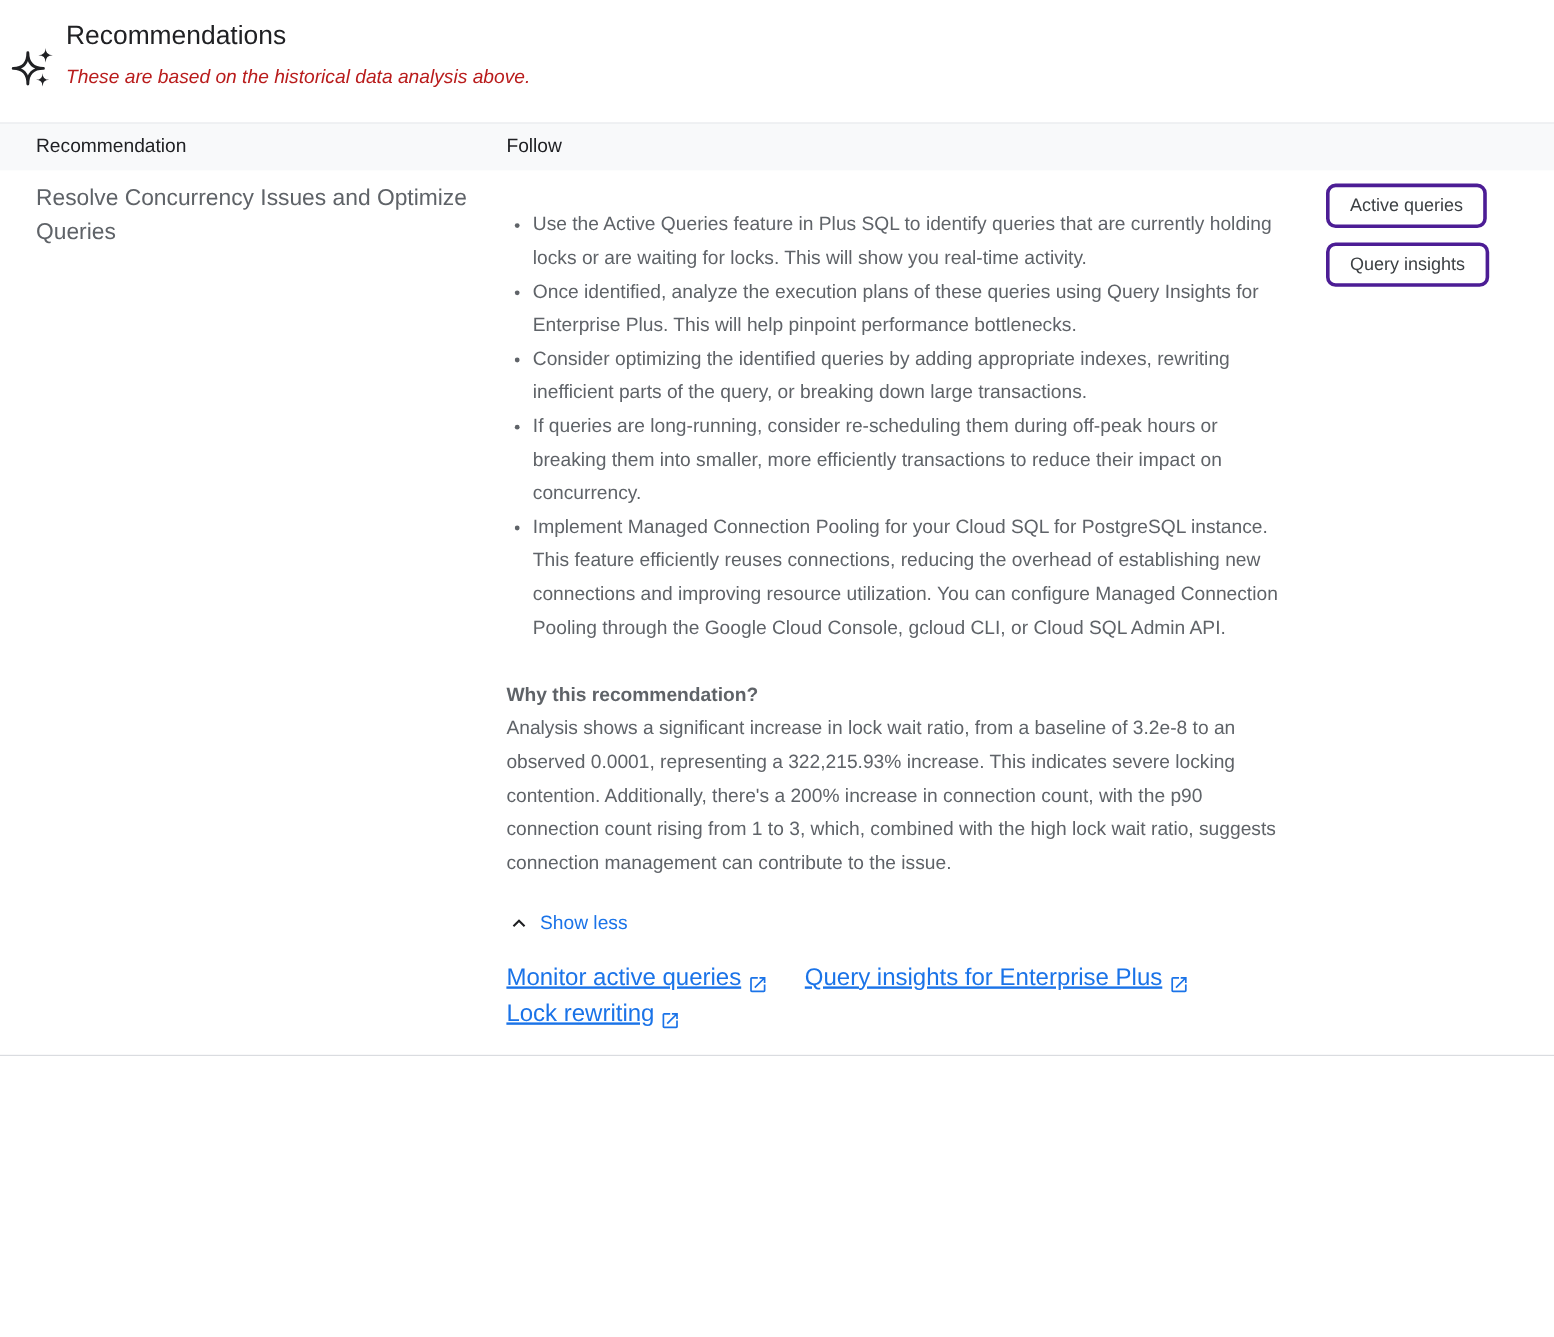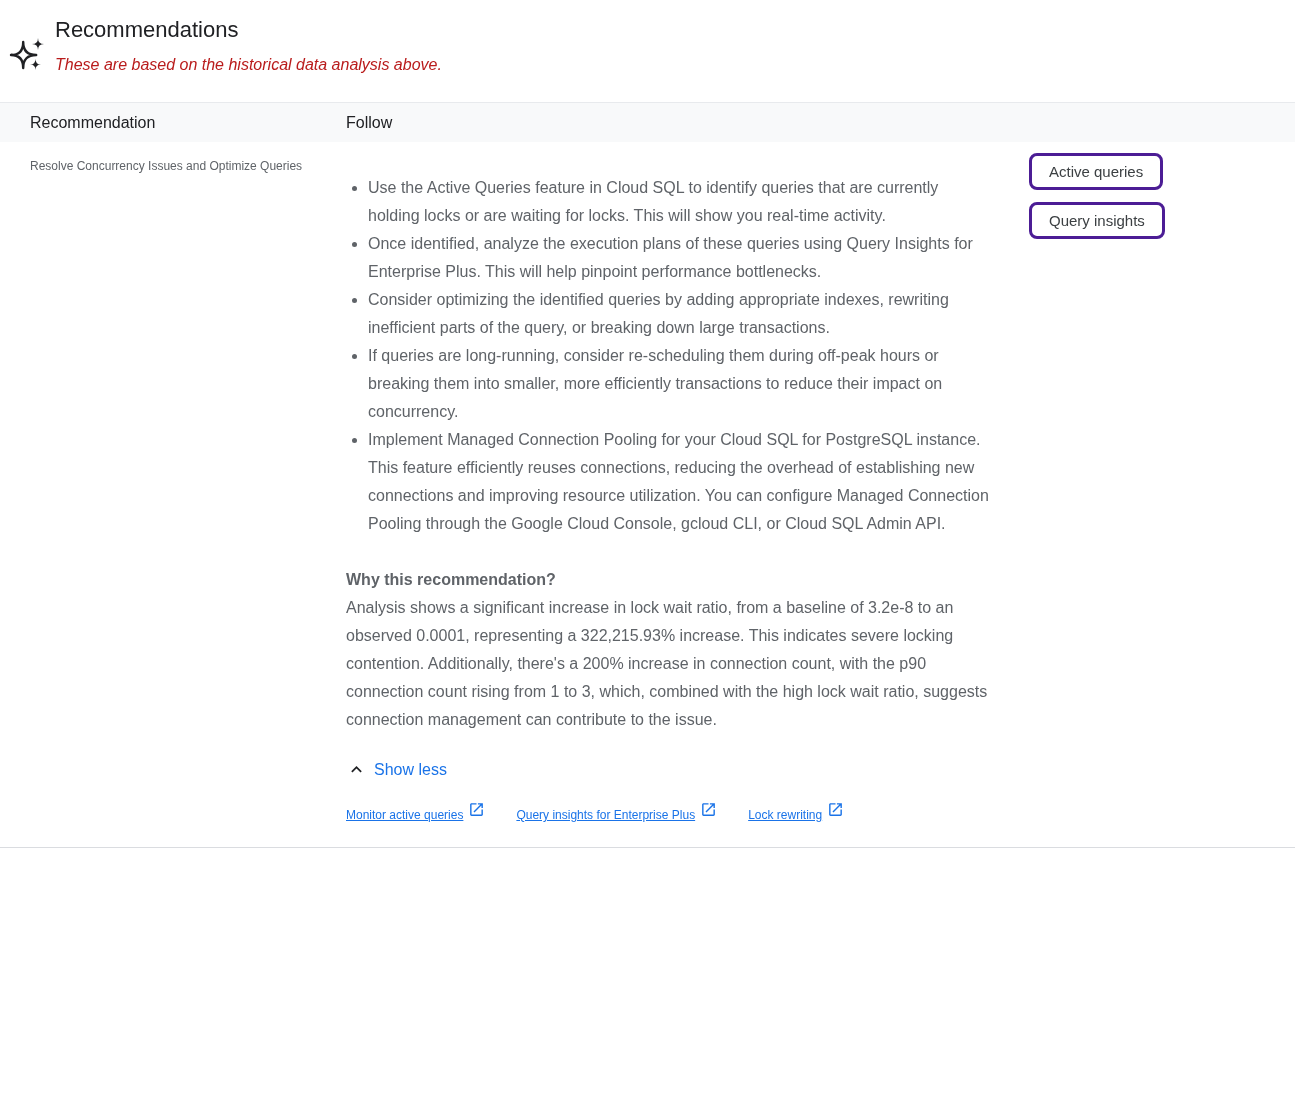--- a/index.html
+++ b/index.html
@@ -9,21 +9,21 @@
     min-height: 1114px;
     background: #ffffff;
     font-family: "Liberation Sans", sans-serif;
     color: #202124;
   }
   .page { width: 1295px; min-height: 1114px; }
 
   
   .header {
     display: flex;
-    align-items: center;
+    align-items: flex-end;
     padding: 16px 0 0 8px;
   }
   .sparkle-wrap {
     width: 38px;
     flex-shrink: 0;
     padding-top: 12px;
     display: flex;
     justify-content: center;
   }
   .header-text { margin-left: 9px; }
@@ -49,32 +49,32 @@
     background: #f8f9fa;
     border-top: 1px solid #e8eaed;
     height: 40px;
     align-items: center;
   }
   .th {
     font-size: 16px;
     font-weight: 500;
     color: #202124;
   }
-  .col-rec  { width: 346px; padding-left: 30px; padding-right: 30px; flex-shrink: 0; }
+  .col-rec  { width: 422px; padding-left: 30px; padding-right: 30px; flex-shrink: 0; }
   .col-det  { width: 645px; flex-shrink: 0; }
   .col-act  { flex: 1; padding-left: 38px; padding-right: 20px; }
 
   .trow {
     display: flex;
     border-bottom: 1px solid #dadce0;
     padding-bottom: 18px;
   }
   .cell-rec {
     padding-top: 10px;
-    font-size: 12px;
+    font-size: 19px;
     line-height: 28px;
     color: #5f6368;
   }
   .cell-det {
     padding-top: 10px;
     font-size: 16px;
     line-height: 28px;
     color: #5f6368;
   }
   .cell-det p.intro { margin: 0; }
@@ -106,25 +106,25 @@
   }
   .show-less svg { display: block; }
 
   .links {
     margin-top: 11px;
     max-width: 645px;
     line-height: 28px;
   }
   .doc-link {
     display: inline-flex;
-    align-items: flex-start;
+    align-items: flex-end;
     gap: 5px;
     margin-right: 31px;
     color: #1a73e8;
-    font-size: 12px;
+    font-size: 20px;
     text-decoration: none;
     cursor: pointer;
   }
   .doc-link .link-label { text-decoration: underline; }
   .doc-link svg { display: block; flex-shrink: 0; }
 
   
   .cell-act { padding-top: 11px; }
   .action-btn {
     display: block;
@@ -169,21 +169,21 @@
       <div class="col-act"></div>
     </div>
 
     <div class="trow">
 
       <div class="col-rec cell-rec">Resolve Concurrency Issues and Optimize Queries</div>
 
       <div class="col-det cell-det">
 
         <ul class="steps">
-          <li>Use the Active Queries feature in Cloud SQL to identify queries that are currently holding locks or are waiting for locks. This will show you real-time activity.</li>
+          <li>Use the Active Queries feature in Plus SQL to identify queries that are currently holding locks or are waiting for locks. This will show you real-time activity.</li>
           <li>Once identified, analyze the execution plans of these queries using Query Insights for Enterprise Plus. This will help pinpoint performance bottlenecks.</li>
           <li>Consider optimizing the identified queries by adding appropriate indexes, rewriting inefficient parts of the query, or breaking down large transactions.</li>
           <li>If queries are long-running, consider re-scheduling them during off-peak hours or breaking them into smaller, more efficiently transactions to reduce their impact on concurrency.</li>
           <li>Implement Managed Connection Pooling for your Cloud SQL for PostgreSQL instance. This feature efficiently reuses connections, reducing the overhead of establishing new connections and improving resource utilization. You can configure Managed Connection Pooling through the Google Cloud Console, gcloud CLI, or Cloud SQL Admin API.</li>
         </ul>
 
         <div class="why-heading">Why this recommendation?</div>
         <p class="why-text">Analysis shows a significant increase in lock wait ratio, from a baseline of 3.2e-8 to an observed 0.0001, representing a 322,215.93% increase. This indicates severe locking contention. Additionally, there's a 200% increase in connection count, with the p90 connection count rising from 1 to 3, which, combined with the high lock wait ratio, suggests connection management can contribute to the issue.</p>
 
         <button class="show-less">

